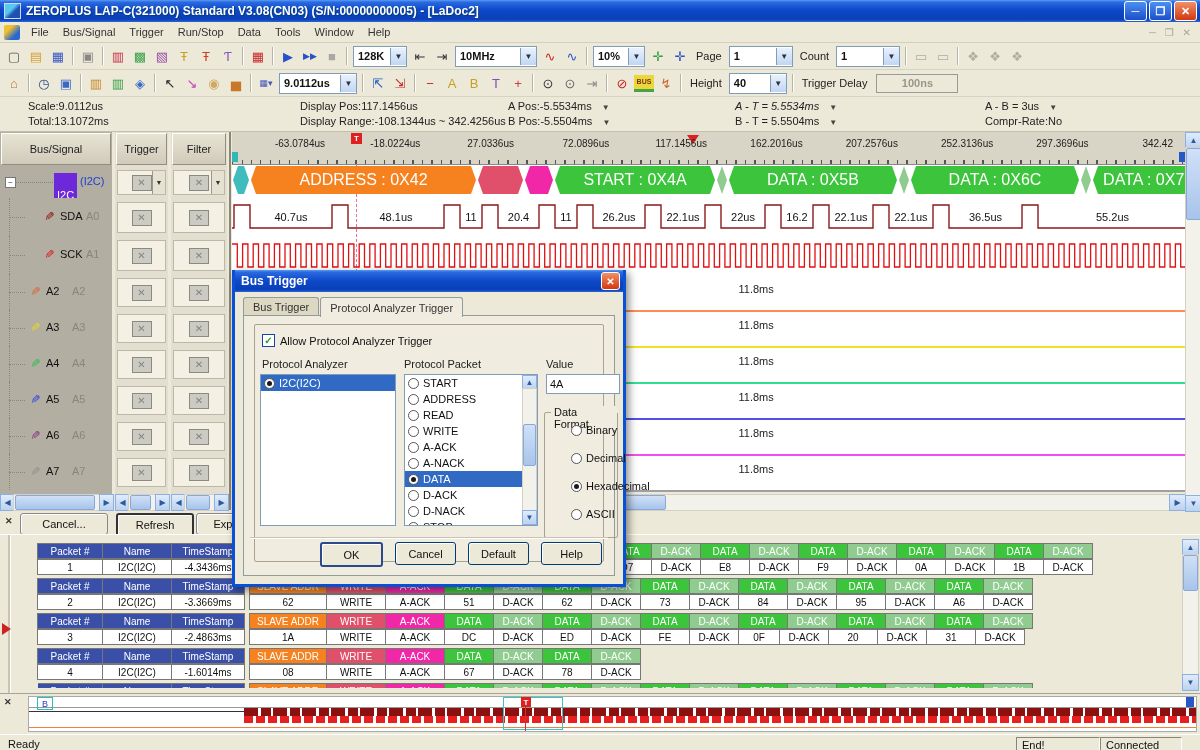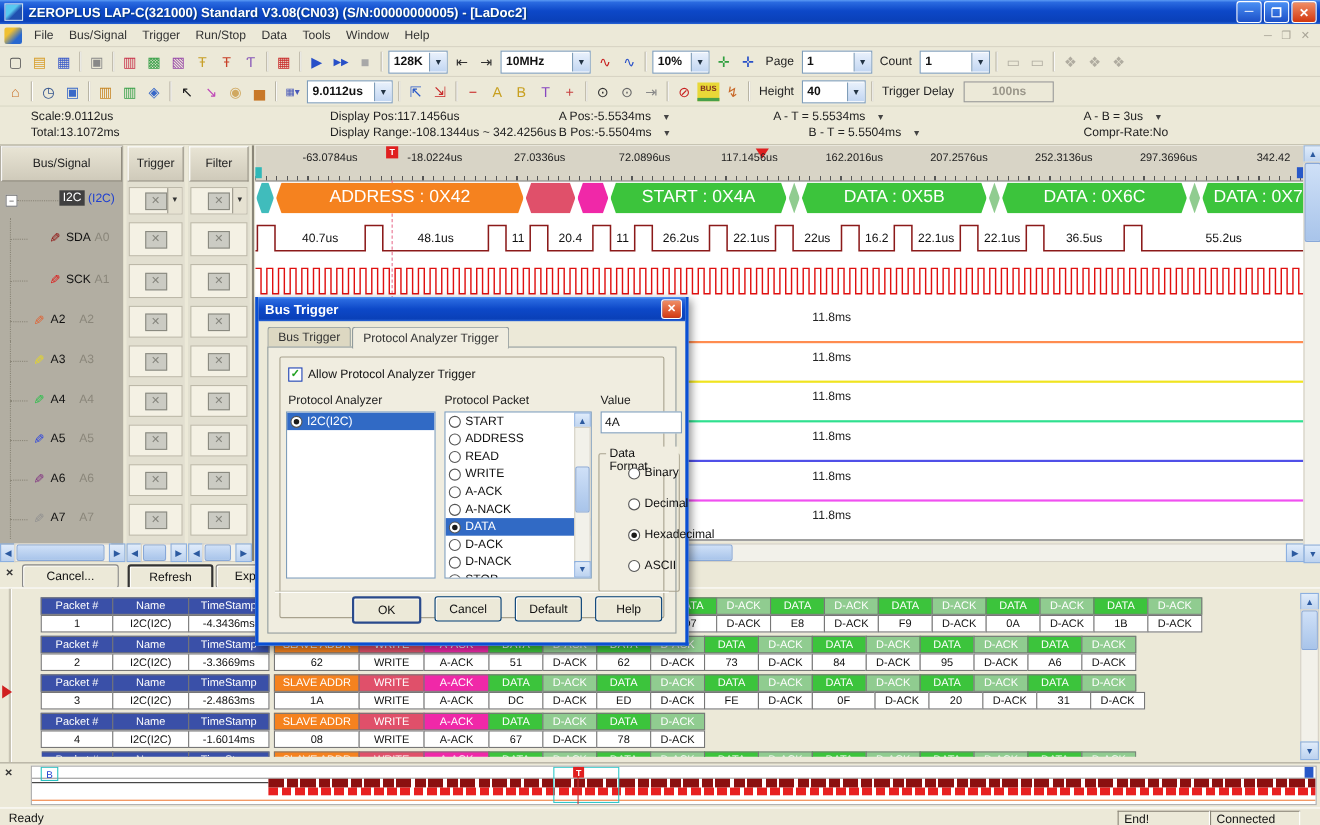--- a/index.html
+++ b/index.html
@@ -42,21 +42,21 @@
   .pane-header{height:30px;margin:1px;background:linear-gradient(180deg,#e8e4d4,#cfcaba);border:1px solid #fff;
     border-right-color:#928e80;border-bottom-color:#928e80;display:flex;align-items:center;justify-content:center;color:#222;}
   #bus-pane{left:0;width:112px;background:#b2aea2;}
   #trigger-pane{left:115px;width:53px;background:#e2dfd0;}
   #filter-pane{left:171px;width:56px;background:#e2dfd0;}
   .tree-row{position:absolute;left:0;width:112px;overflow:hidden;}
   .minus-box{position:absolute;left:5px;width:9px;height:9px;background:#fff;border:1px solid #777;
     display:flex;align-items:center;justify-content:center;font-size:8px;color:#333;line-height:7px;}
   .tree-line{position:absolute;border-top:1px dotted #8a8678;}
   .tree-vline{position:absolute;border-left:1px dotted #8a8678;}
-  .sig-chip{position:absolute;background:#404040;color:#fff;padding:1px 3px;}
+  .sig-chip{position:absolute;background:#6d28d9;color:#fff;padding:16px 3px;}
   .sig-alias-bus{position:absolute;color:#2040d0;}
   .pen{position:absolute;font-size:12px;transform:rotate(90deg);}
   .sig-name{position:absolute;color:#111;}
   .sig-alias{position:absolute;color:#8a867a;}
   .tcell{position:absolute;background:#f4f1e4;border:1px solid #bcb8a8;display:flex;align-items:center;justify-content:center;}
   .xbox{width:18px;height:14px;background:#cbcbc3;border:1px solid #8a8a80;color:#85857d;font-size:10px;
     display:flex;align-items:center;justify-content:center;line-height:1;}
   .ddbtn{position:absolute;right:0;top:0;bottom:0;width:12px;background:#e6e2d2;border-left:1px solid #9a968a;
     display:flex;align-items:center;justify-content:center;font-size:7px;color:#333;}
   .splitter{position:absolute;left:229px;top:0;width:2px;height:378px;background:#8a8678;}
@@ -373,21 +373,21 @@
       <span class="delaybox">100ns</span>
     </div>
 
   <div class="inforow" id="inforow">
       <span class="info-field" style="left: 28px; top: 3px;">Scale:9.0112us</span>
       <span class="info-field" style="left: 28px; top: 18px;">Total:13.1072ms</span>
       <span class="info-field" style="left: 300px; top: 3px;">Display Pos:117.1456us</span>
       <span class="info-field" style="left: 300px; top: 18px;">Display Range:-108.1344us ~ 342.4256us</span>
       <span class="info-field" style="left: 508px; top: 3px;">A Pos:-5.5534ms<span class="dd-mark">▼</span></span>
       <span class="info-field" style="left: 508px; top: 18px;">B Pos:-5.5504ms<span class="dd-mark">▼</span></span>
-      <span class="info-field" style="left: 703px; top: 3px;">A - T = 5.5534ms<span class="dd-mark">▼</span></span>
+      <span class="info-field" style="left: 735px; top: 3px; font-style: italic;">A - T = 5.5534ms<span class="dd-mark">▼</span></span>
       <span class="info-field" style="left: 735px; top: 18px;">B - T = 5.5504ms<span class="dd-mark">▼</span></span>
       <span class="info-field" style="left: 985px; top: 3px;">A - B = 3us<span class="dd-mark">▼</span></span>
       <span class="info-field" style="left: 985px; top: 18px;">Compr-Rate:No</span>
     </div>
 
   <div class="main" id="main">
     <div class="pane" id="bus-pane">
       <div class="pane-header">Bus/Signal</div>
     <div class="tree-row" style="top: 34px; height: 32px;">
           <span class="minus-box" style="top: 11px;">−</span>
@@ -739,21 +739,21 @@
           <div class="pc pk-gap"></div>
           <div class="pc val" style="width: 78px;">1A</div>
           <div class="pc val" style="width: 60px;">WRITE</div>
           <div class="pc val" style="width: 60px;">A-ACK</div>
           <div class="pc val" style="width: 50px;">DC</div>
           <div class="pc val" style="width: 50px;">D-ACK</div>
           <div class="pc val" style="width: 50px;">ED</div>
           <div class="pc val" style="width: 50px;">D-ACK</div>
           <div class="pc val" style="width: 50px;">FE</div>
           <div class="pc val" style="width: 50px;">D-ACK</div>
-          <div class="pc val" style="width: 58px;">0F</div>
+          <div class="pc val" style="width: 42px;">0F</div>
           <div class="pc val" style="width: 50px;">D-ACK</div>
           <div class="pc val" style="width: 50px;">20</div>
           <div class="pc val" style="width: 50px;">D-ACK</div>
           <div class="pc val" style="width: 50px;">31</div>
           <div class="pc val" style="width: 50px;">D-ACK</div>
         </div>
       </div>
       <div class="pk-arrow" style="left: 2px; top: 88px;"></div>
       <div class="packet" style="top: 113px;">
         <div class="pk-row">

